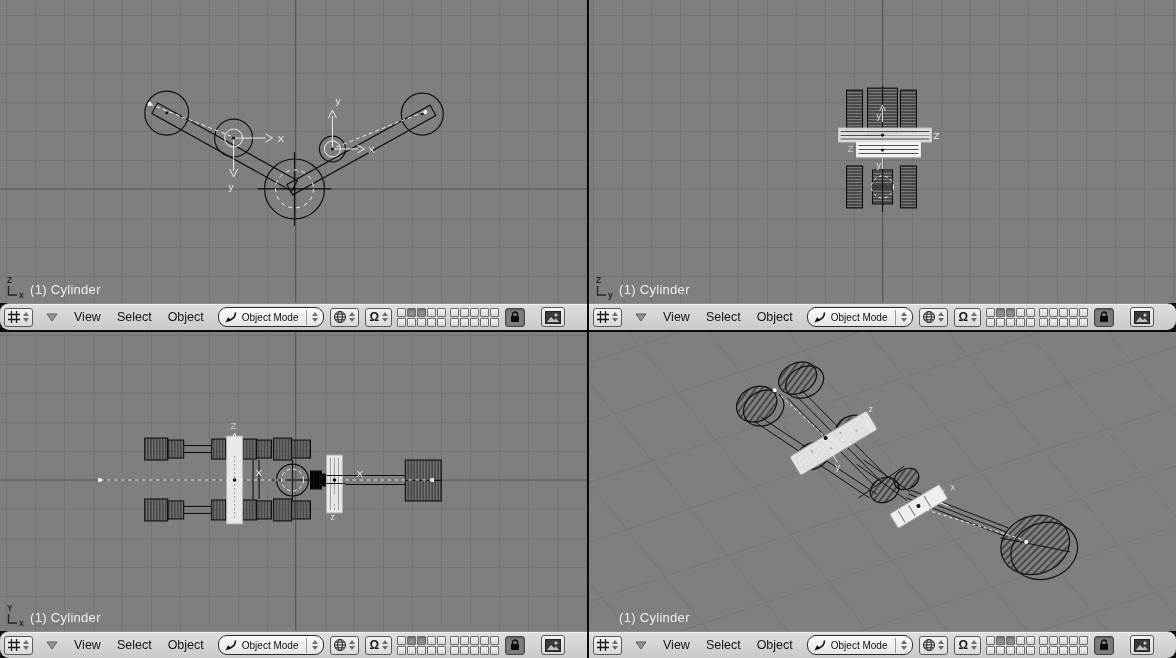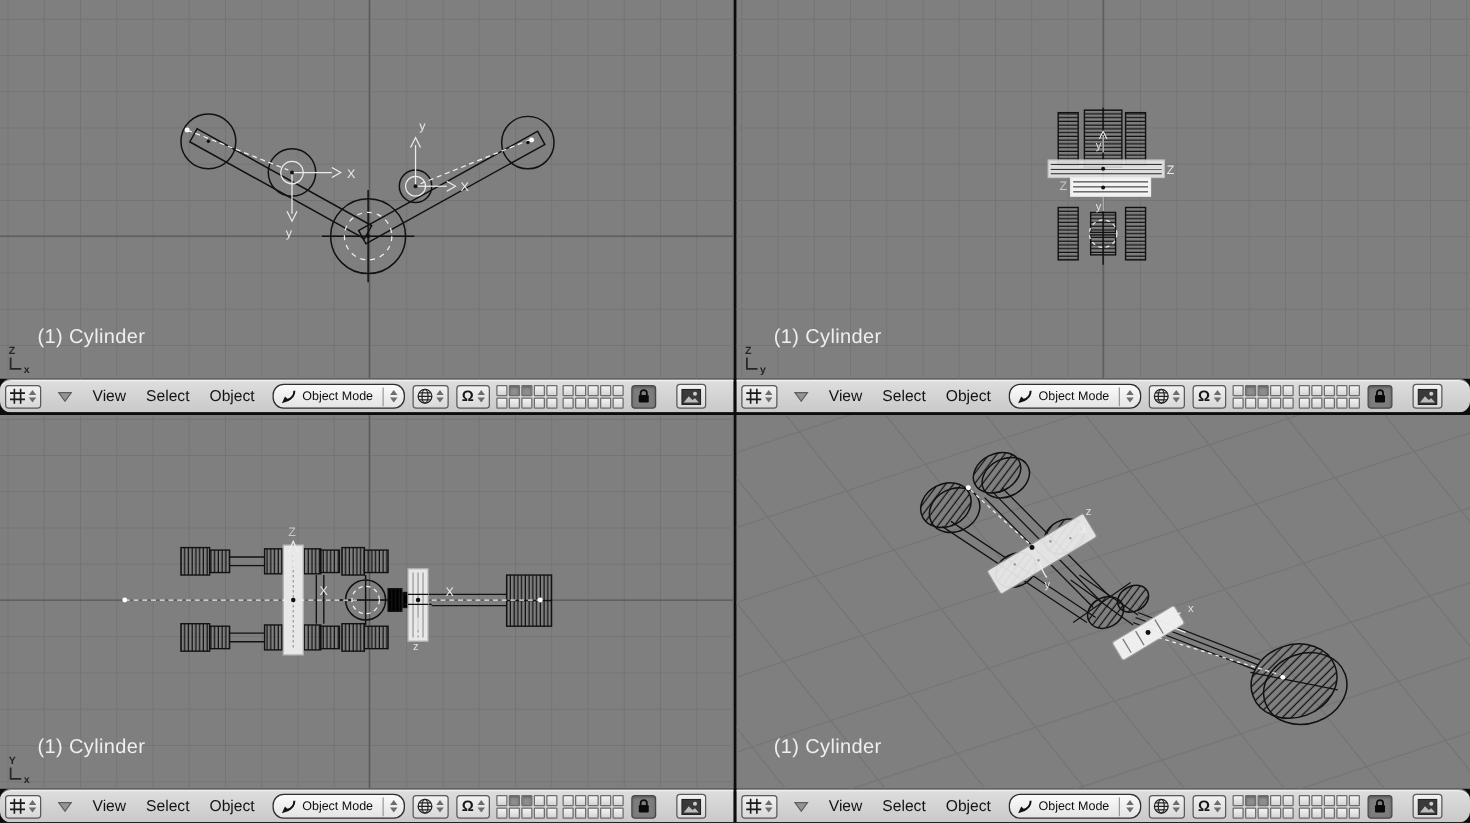--- a/index.html
+++ b/index.html
@@ -6,21 +6,21 @@
   body{font-family:"Liberation Sans", sans-serif;}
   .screen{position:relative;width:1176px;height:658px;background:#0c0c0c;overflow:hidden;}
   .pane{position:absolute;overflow:hidden;}
   .canvas{position:relative;width:100%;background-color:#7f7f7f;overflow:hidden;}
   .grid-bg{
     background-image:linear-gradient(to right,#747474 1px,transparent 1px),
                      linear-gradient(to bottom,#747474 1px,transparent 1px);
     background-size:29px 29px;
   }
   .scene{position:absolute;left:0;top:0;}
-  .vp-label{position:absolute;left:30px;bottom:24px;color:#efefef;font-size:16px;letter-spacing:.3px;}
+  .vp-label{position:absolute;left:30px;bottom:6px;color:#efefef;font-size:13px;letter-spacing:.3px;}
   .axis-ind{position:absolute;left:5px;bottom:3px;}
   .axt{font-size:8.5px;font-weight:bold;fill:#262626;font-family:"Liberation Sans",sans-serif;}
   
   .header{position:relative;display:flex;align-items:center;height:27px;
     background:linear-gradient(#dedede,#c9c9c9);
     border-top:1px solid #8f8f8f;box-shadow:inset 0 1px 0 #efefef;box-sizing:border-box;}
   .hdr-left{border-radius:9px 0 0 9px;}
   .hdr-right{border-radius:0 9px 9px 0;}
   .menu{margin-left:16px;font-size:12.5px;color:#141414;cursor:default;}
   .btn{display:flex;align-items:center;background:linear-gradient(#f2f2f2,#d8d8d8);

